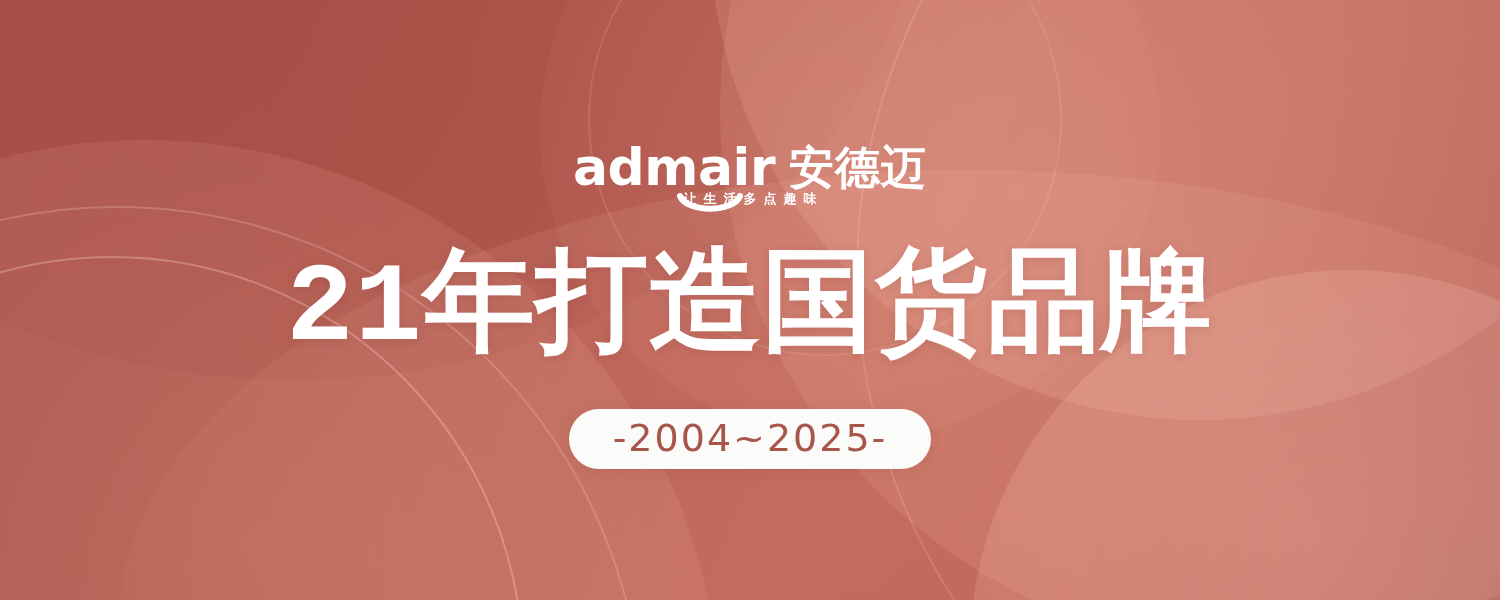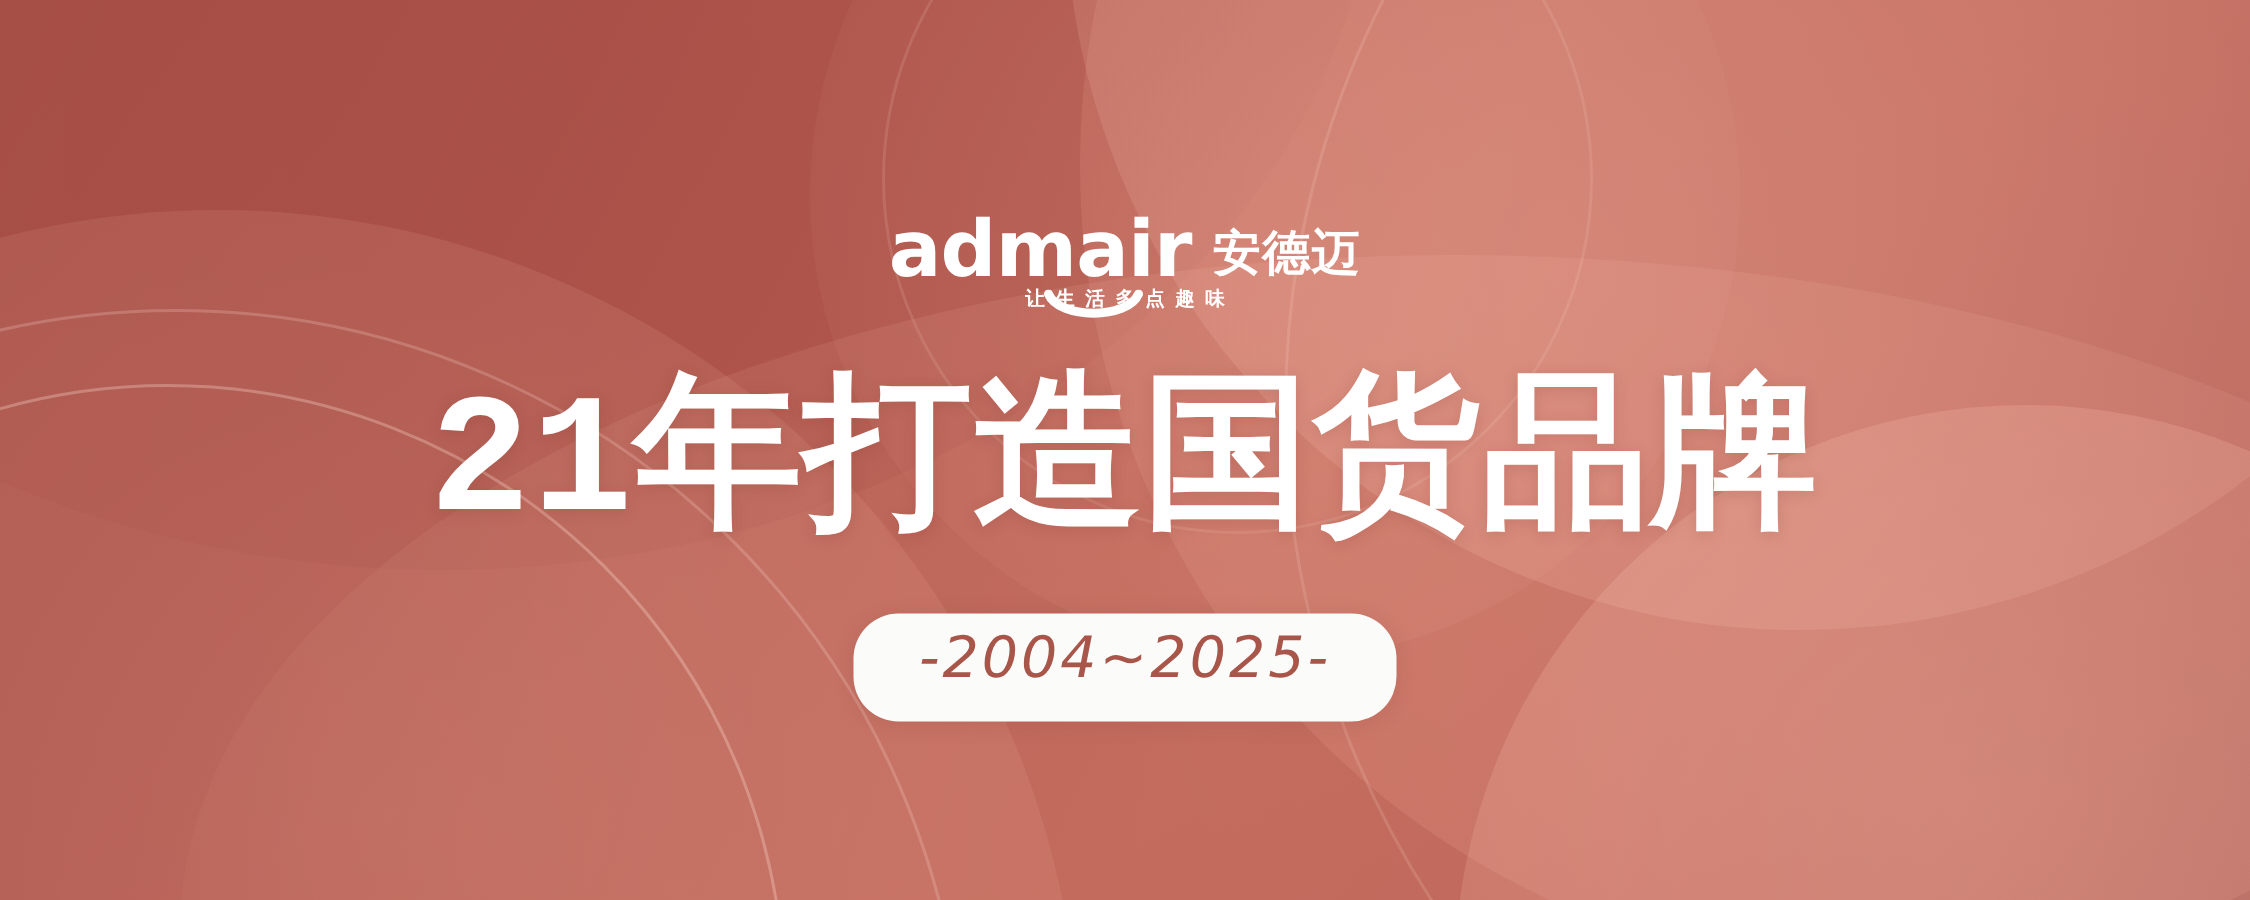--- a/index.html
+++ b/index.html
@@ -202,21 +202,21 @@
   .smile {
     position: absolute;
     left: 104px;
     bottom: -20px;
     width: 66px;
     height: 24px;
   }
 
   .logo-cn {
     font-family: "DejaVu Sans", "Liberation Sans", sans-serif;
-    font-size: 32px;
+    font-size: 45px;
     font-weight: 700;
     color: #ffffff;
     line-height: 1;
     letter-spacing: 1px;
     padding-bottom: 3px;
   }
 
   .tagline {
     position: absolute;
     top: 190px;
@@ -253,29 +253,28 @@
     left: 0;
     right: 0;
     display: flex;
     justify-content: center;
   }
 
   .year-pill {
     background: #fbfbfa;
     color: #a8554a;
     border-radius: 30px;
-    padding: 10px 44px 24px;
+    padding: 10px 44px 12px;
     font-family: "DejaVu Sans", "Liberation Sans", sans-serif;
     font-size: 38px;
     font-weight: 500;
     letter-spacing: 2px;
     line-height: 1;
     white-space: nowrap;
     box-shadow: 0 2px 14px rgba(110, 42, 36, 0.12);
-    font-style: italic;
   }
 </style>
 </head>
 <body>
 
 <div id="banner">
 
   <div class="bg-layer">
     <div class="blob blob-tl"></div>
     <div class="blob blob-tr"></div>

